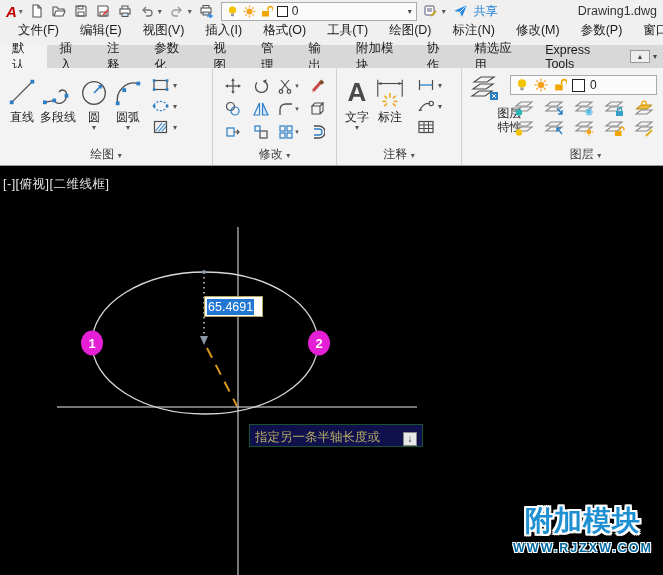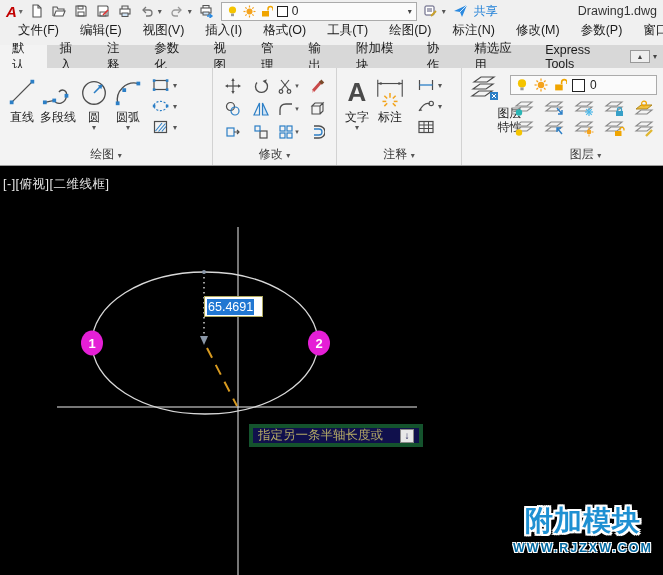--- a/index.html
+++ b/index.html
@@ -63,21 +63,21 @@
   .layer-rows { display:flex; flex-direction:column; gap:2px; padding-left:4px; }
   .layer-row { display:flex; gap:6px; }
   .ltool { width:24px; height:18px; display:flex; align-items:center; justify-content:center; }
 
   
   .canvas { position:relative; width:663px; height:409px; background:#000; overflow:hidden; }
   .canvas svg.geom { position:absolute; left:0; top:0; }
   .vplabel { position:absolute; left:3px; top:10px; color:#e6e6e6; font-size:12.5px; letter-spacing:0.5px; }
   .dyninput { position:absolute; left:176px; top:130px; width:59px; height:21px; background:#fff; border:1px solid #b0aa60; display:flex; align-items:center; padding:1px 2px;margin-left:28px; }
   .dyninput .val { background:#2177d2; color:#fff; font-size:12.5px; padding:0 1px; line-height:16px; }
-  .cmdtooltip { position:absolute; left:249px; top:258px; width:174px; height:23px; background:#10104c; border:4px solid #14532d; color:#b5ab66; font-size:12.5px; display:flex; align-items:center; padding:0 5px; }
+  .cmdtooltip { position:absolute; left:249px; top:258px; width:174px; height:23px; background:#10104c; border:1px solid #14532d; color:#b5ab66; font-size:12.5px; display:flex; align-items:flex-end; padding:0 5px; }
   .cmdtooltip .dn { margin-left:auto; width:14px; height:14px; background:#e8e8e8; border:1px solid #888; color:#10104c; font-size:10px; line-height:12px; text-align:center; }
   .watermark { position:absolute; left:505px; top:336px; text-align:center; width:156px; }
   .wm-title { font-size:28px; font-weight:bold; color:#1e90d2; letter-spacing:1px; white-space:nowrap;
     text-shadow:-2px -2px 0 #fff, 2px -2px 0 #fff, -2px 2px 0 #fff, 2px 2px 0 #fff, 0 -2px 0 #fff, 0 2px 0 #fff, -2px 0 0 #fff, 2px 0 0 #fff; }
   .wm-url { font-size:12.5px; font-weight:bold; color:#0369a1; letter-spacing:2px; margin-top:1px; white-space:nowrap;
     text-shadow:-1px -1px 0 #fff, 1px -1px 0 #fff, -1px 1px 0 #fff, 1px 1px 0 #fff; }
 </style>
 </head>
 <body>
 

